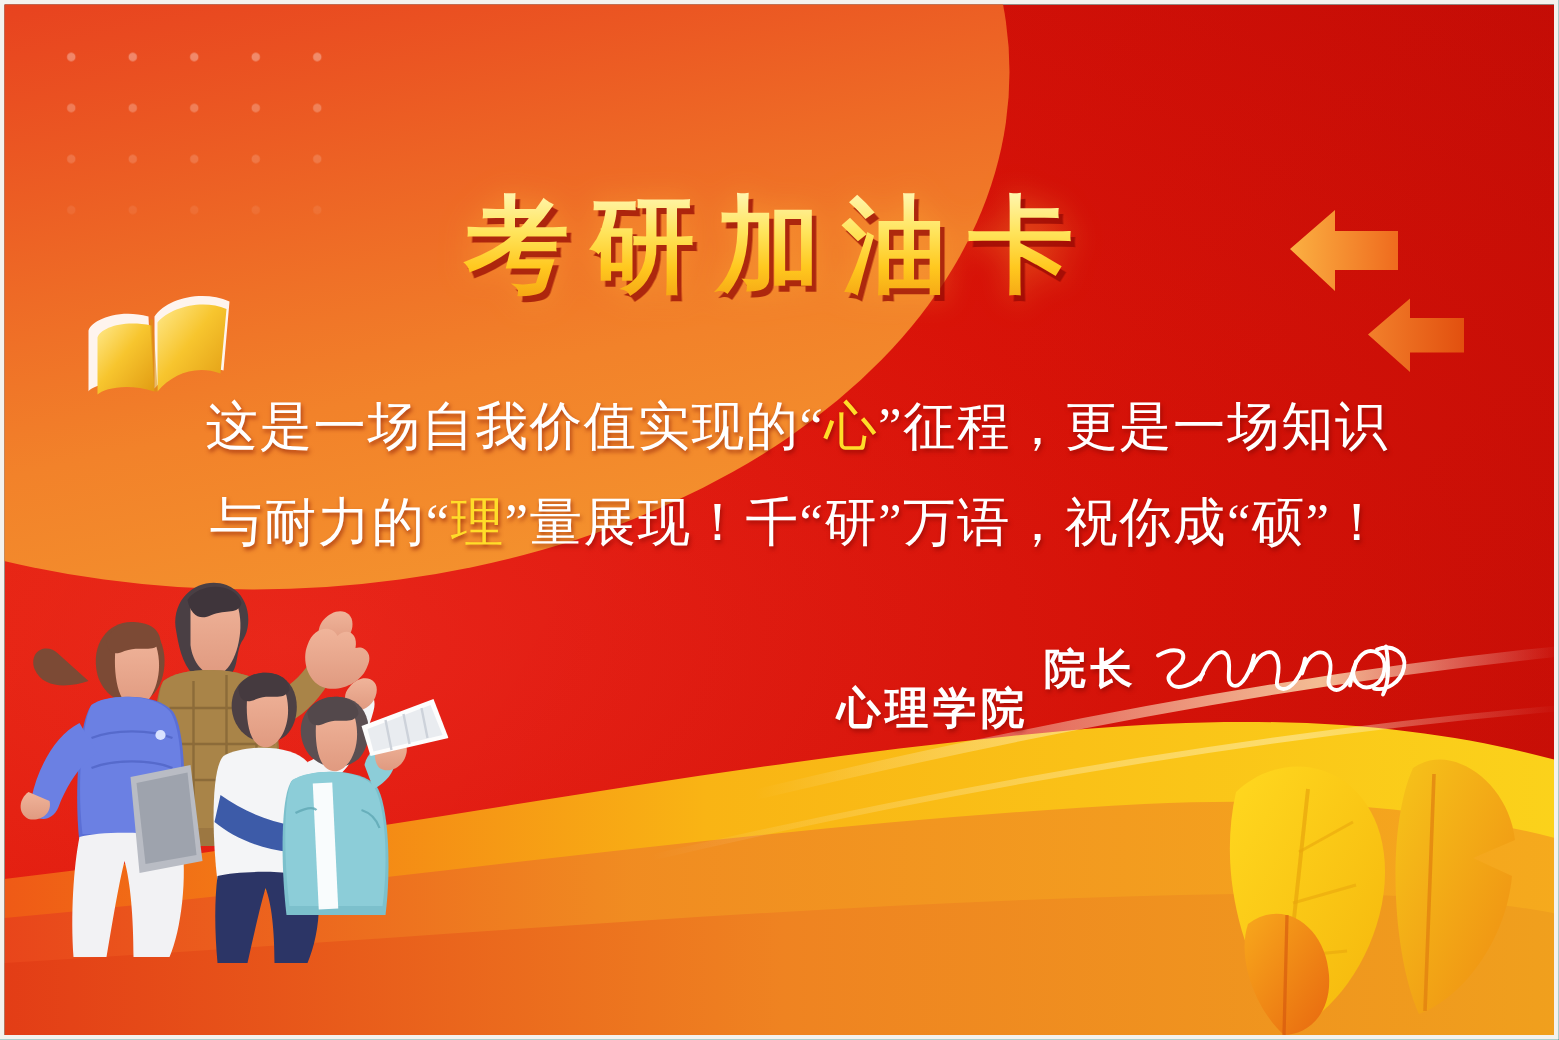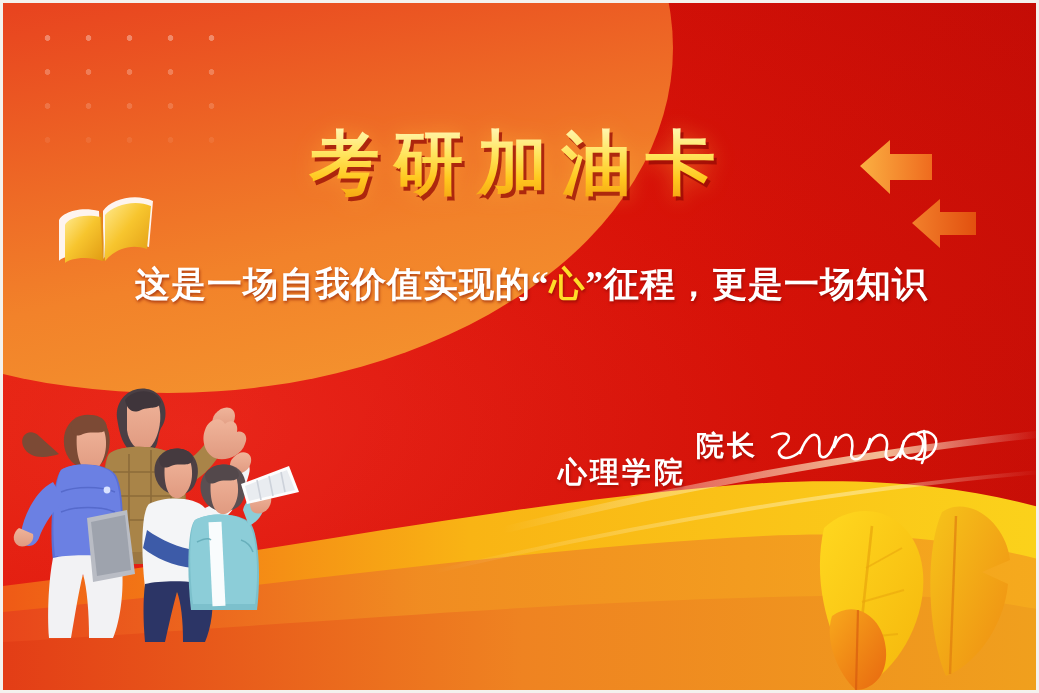--- a/index.html
+++ b/index.html
@@ -72,21 +72,21 @@
     filter:drop-shadow(3px 4px 0 rgba(150,8,4,.75)) drop-shadow(0 0 10px rgba(255,190,60,.35));
     white-space:nowrap;
   }
 
   
   .body-text{
     position:absolute;left:0;right:0;top:250px;
     text-align:center;
     color:#ffffff;
     font-family:"Liberation Serif","DejaVu Serif",serif;
-    font-weight:700;
+    font-weight:400;
     font-size:35px;
     line-height:64px;
     letter-spacing:1px;
     text-shadow:1px 2px 3px rgba(120,5,2,.55);
     padding-left:24px;
   }
   .body-text .ln{display:block;white-space:nowrap;}
   .hl{color:#ffdd29;text-shadow:1px 2px 3px rgba(120,5,2,.6);}
 
   
@@ -273,20 +273,23 @@
     </g>
 
     <path d="M196 68 C200 56 212 54 216 62 C222 56 230 60 228 70 C234 68 240 74 236 82 C232 94 216 100 206 96 C196 92 192 78 196 68 Z" fill="url(#hl)"></path>
   </svg>
 
   <div class="title">考研加油卡</div>
 
   <div class="body-text">
     <span class="ln">
       <span>这是一场自我价值实现的“</span><span class="hl">心</span><span>”征程，更是一场知识</span>
+    </span>
+    <span class="ln">
+      <span>与耐力的“</span><span class="hl">理</span><span>”量展现！千“研”万语，祝你成“硕”！</span>
     </span>
   </div>
 
   <div class="dept">心理学院</div>
 
   <div class="sig-row" id="sig-dean">
     <span class="lbl">院长</span>
     <svg class="scribble" width="178" height="46" viewBox="0 0 178 46">
       <g fill="none" stroke="#ffffff" stroke-width="2.6" stroke-linecap="round" stroke-linejoin="round">
         <path d="M6 14 C16 8 26 10 22 18 C19 24 10 26 14 32 C18 38 30 34 36 26"></path>

